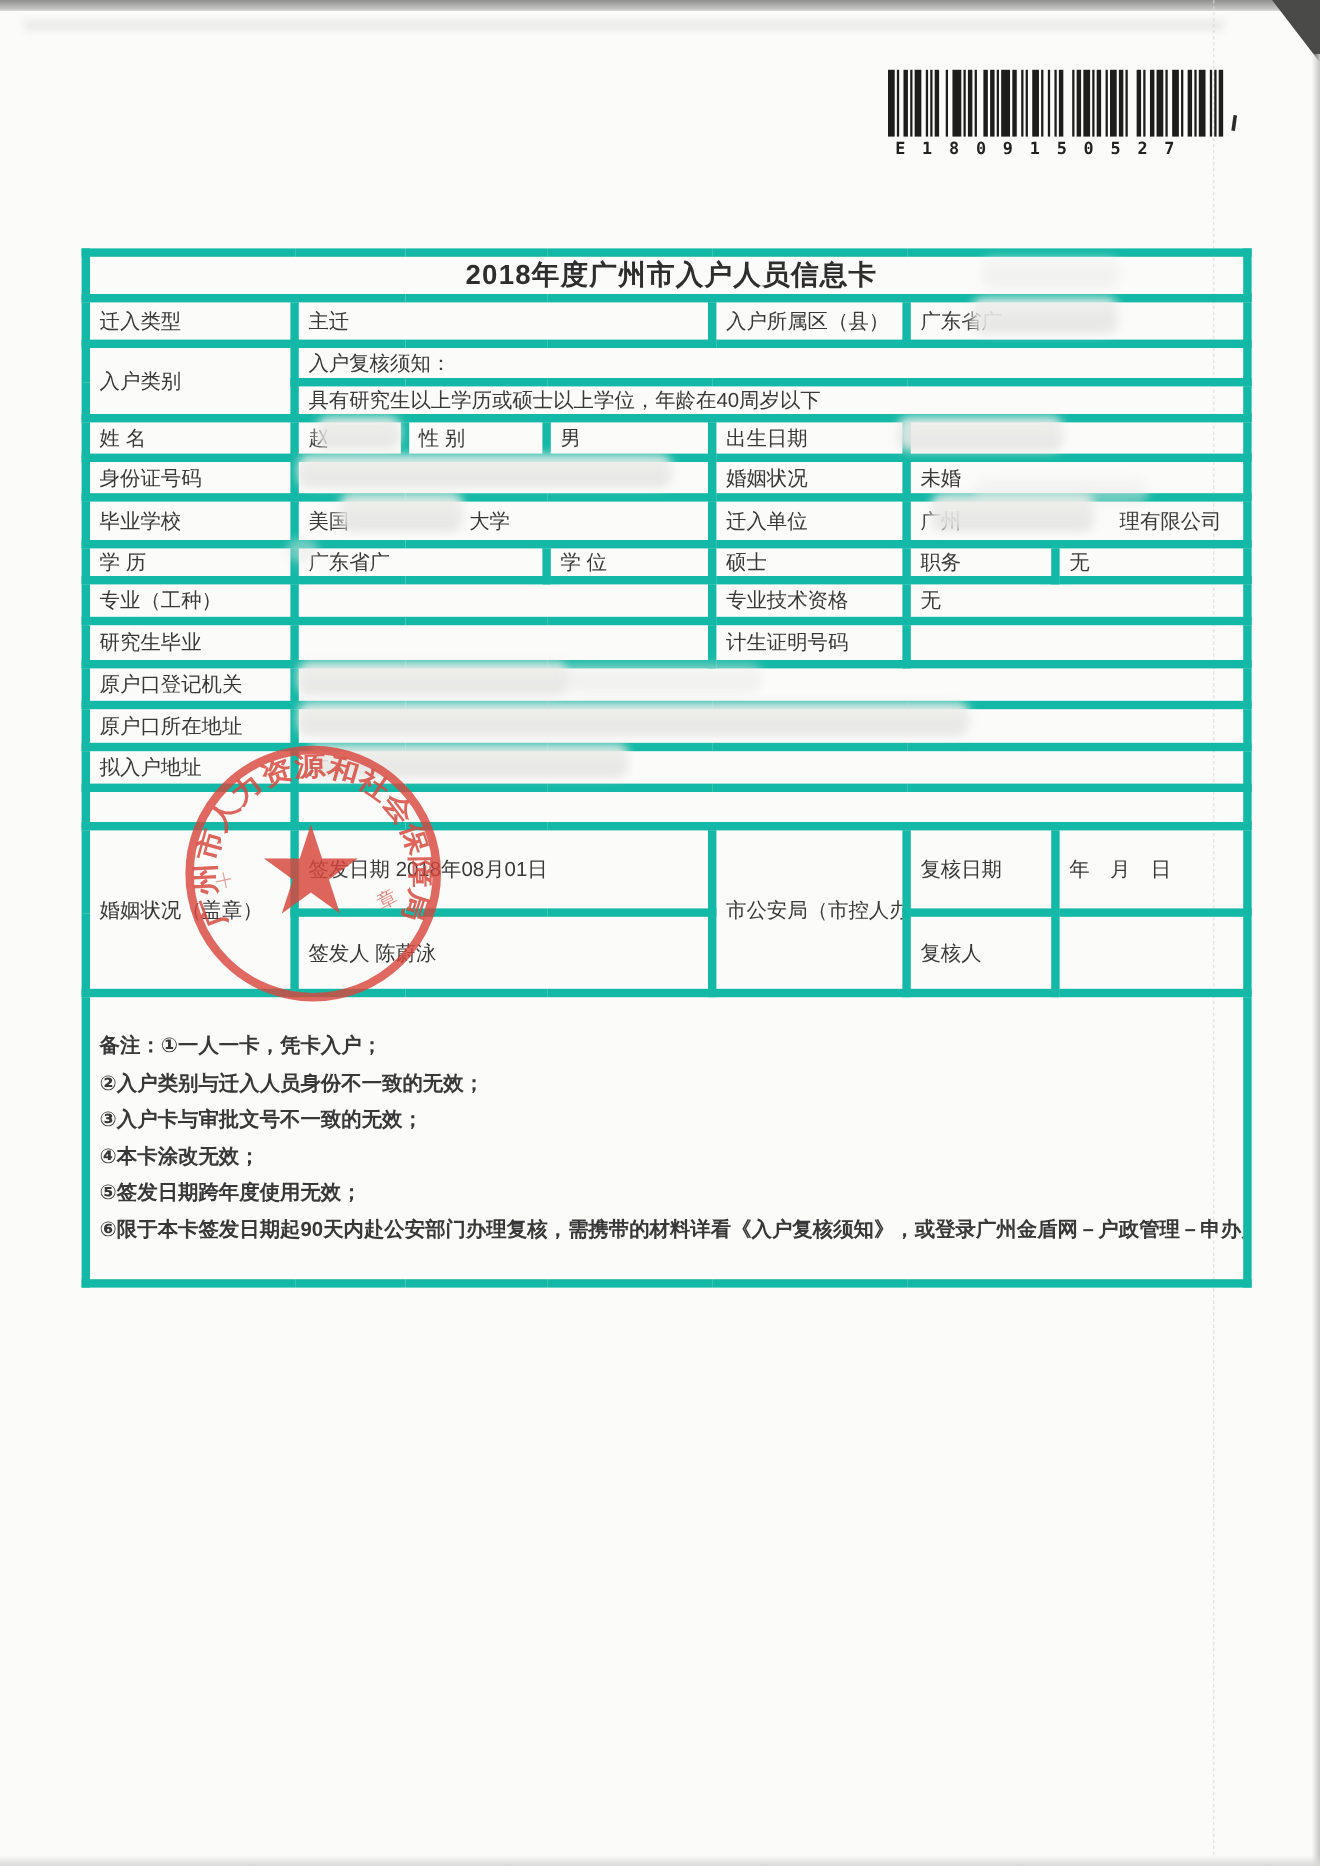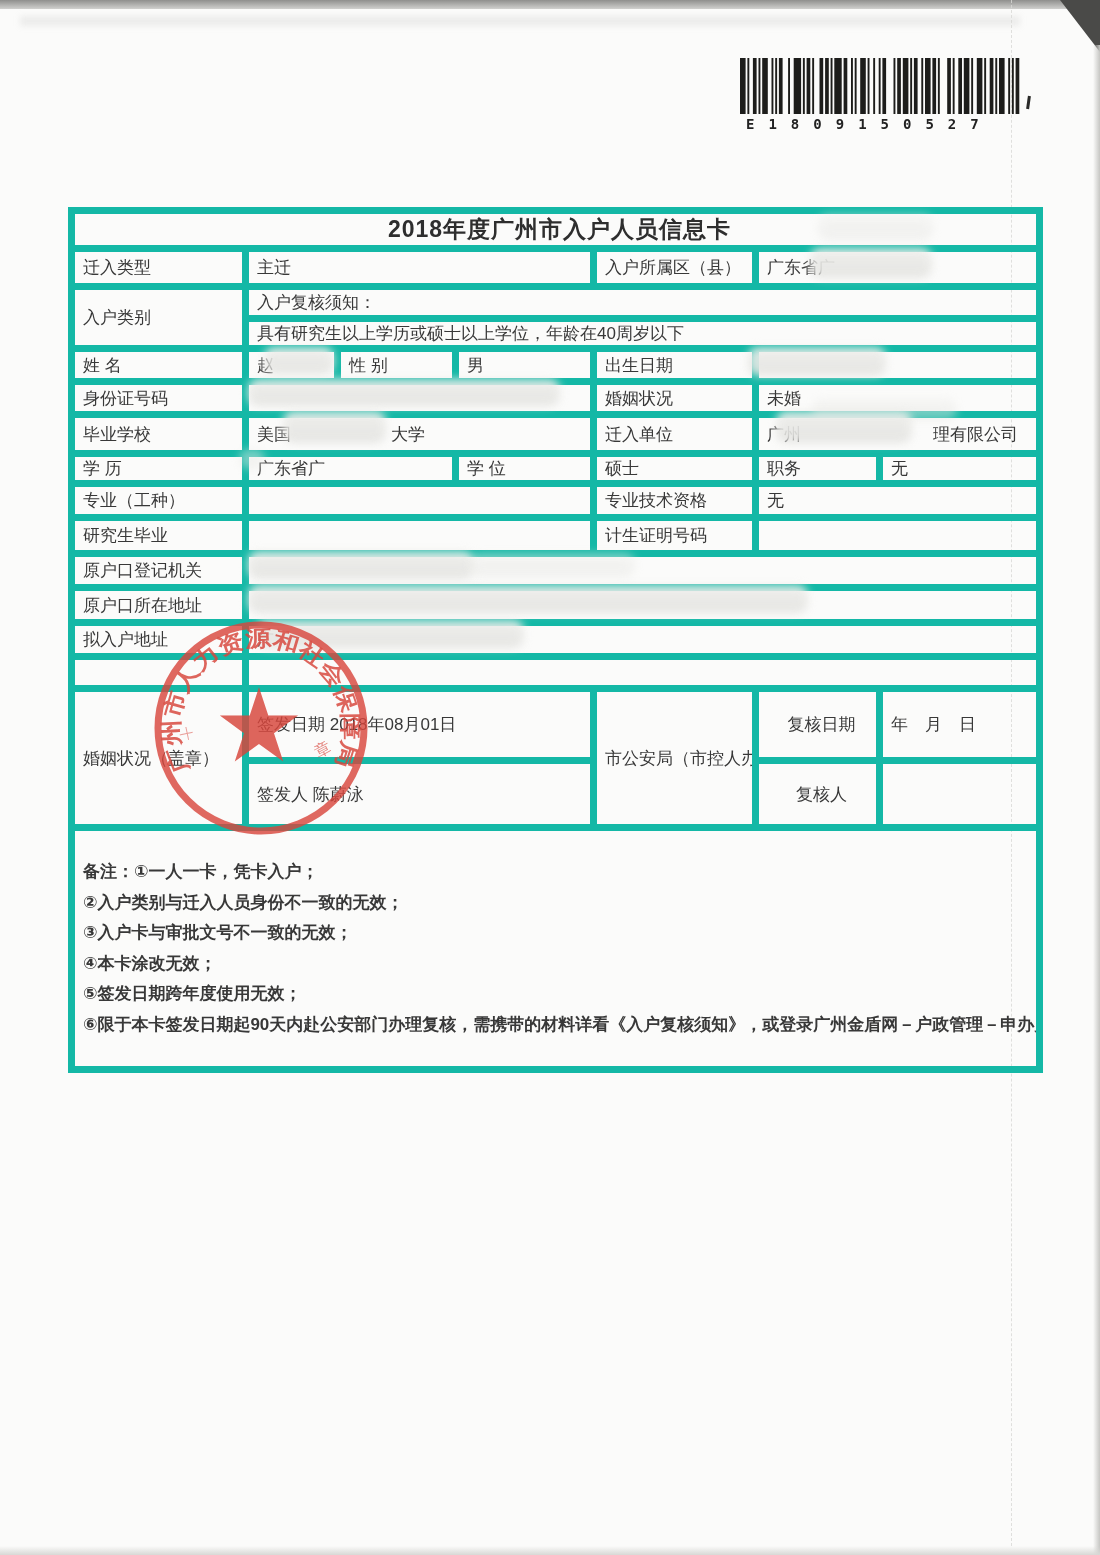--- a/index.html
+++ b/index.html
@@ -44,21 +44,21 @@
     border:7px solid #14b8a6;padding:0 0 0 8px;vertical-align:middle;
     overflow:hidden;white-space:nowrap;
   }
   td.title-cell{
     text-align:center;font-size:23px;font-weight:bold;color:#2e2e2e;
     padding:0;letter-spacing:1px;white-space:normal;
   }
   td.faint-top{border-top:1px solid #d8d6d3;}
   td.faint-bottom{border-bottom:1px solid #d8d6d3;}
   td.center{padding:0;}
-  td.right{text-align:center;padding:0 8px 0 0;}
+  td.right{text-align:left;padding:0 8px 0 0;}
   td.wrap{white-space:normal;line-height:33px;padding-right:6px;}
   td.notes-cell{white-space:normal;vertical-align:top;
     padding:18px 20px 0 18px;line-height:30.5px;font-weight:bold;}
   .gap-n{display:inline-block;width:70px;}
   .gap-school{display:inline-block;width:100px;}
   .gap-emp{display:inline-block;width:132px;}
   .pad22{padding-left:22px;}
   
   .redact{position:absolute;background:linear-gradient(#efefec,#e3e3e0);
     filter:blur(4px);border-radius:10px;opacity:.9;z-index:5;}

